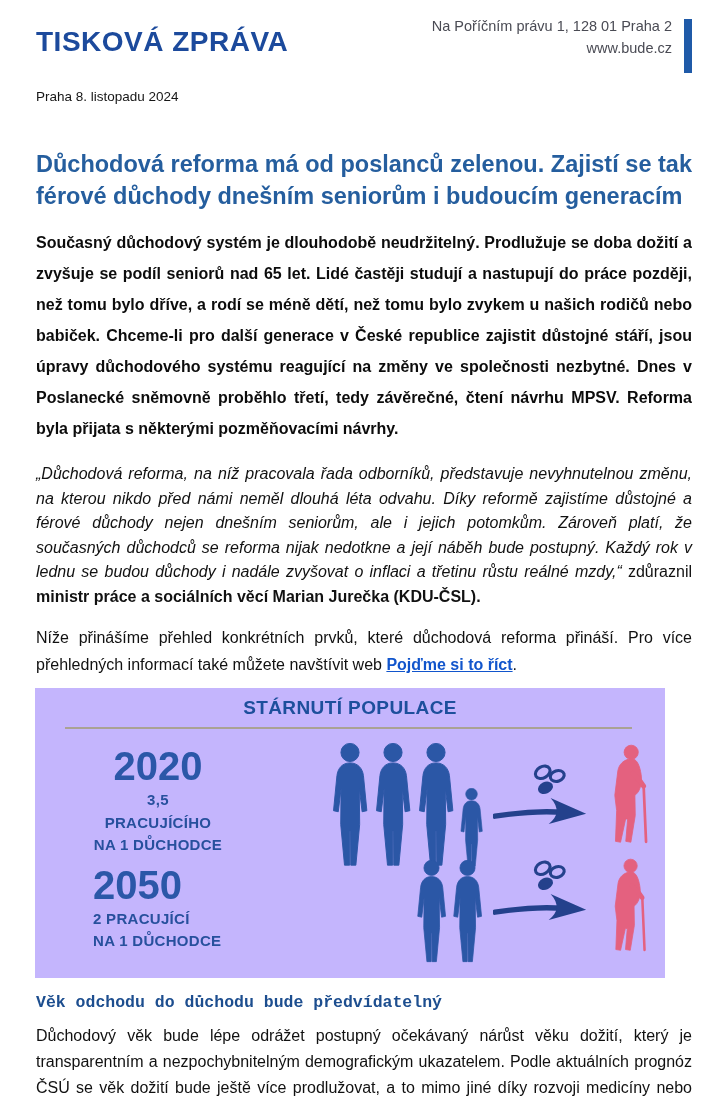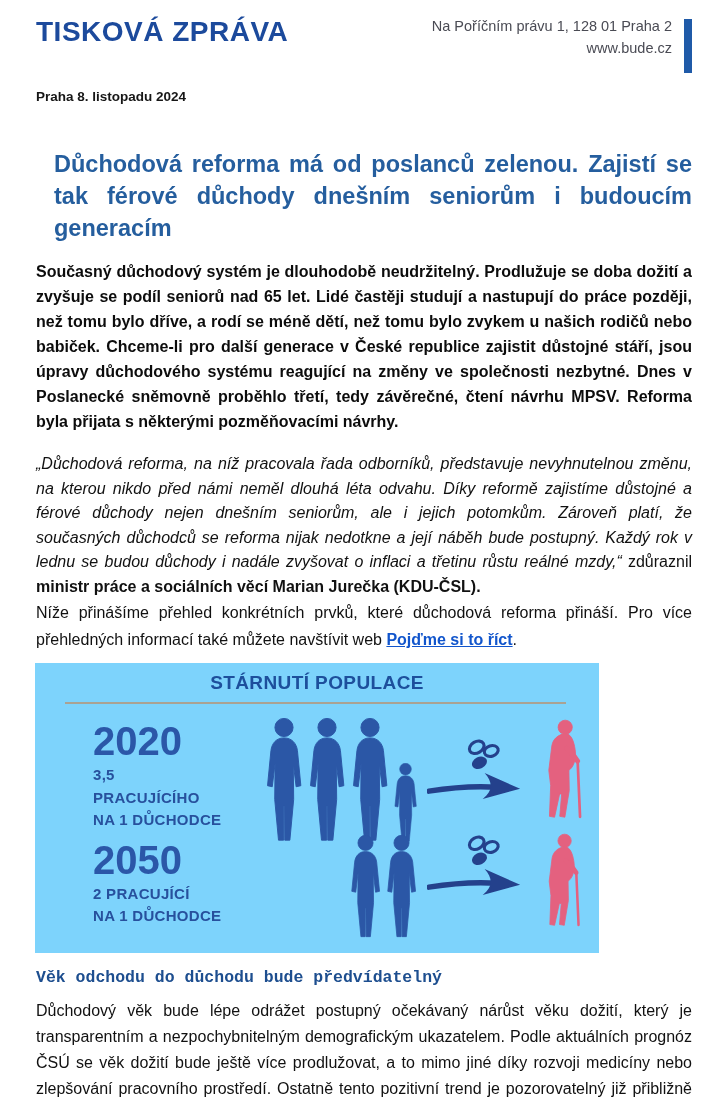--- a/index.html
+++ b/index.html
@@ -7,58 +7,59 @@
   body {
     width:728px; height:1100px; overflow:hidden;
     font-family:"Liberation Sans", sans-serif;
     color:#111111;
   }
   .page { padding:16px 36px 0 36px; }
 
   
   .header-row { display:flex; justify-content:space-between; align-items:flex-start; }
   .press-title {
+    margin-top:10px;
     font-size:28px; font-weight:bold; letter-spacing:.5px;
     color:#1c4a9c;
   }
   .ministry-block { display:flex; gap:12px; }
   .ministry-text { text-align:right; font-size:14.5px; line-height:1.5; color:#4a4b54; }
   .ministry-name { font-weight:bold; color:#33343c; }
   .blue-bar { width:8px; height:54px; background:#1f5aa8; margin-top:3px; }
-  .dateline { margin-top:16px; font-size:13.5px; color:#161616;font-weight:bold; }
+  .dateline { margin-top:16px; font-size:13.5px; color:#161616; }
 
   
   .article-title {
     margin-top:44px;
     font-size:23.5px; line-height:32px; font-weight:bold;
-    color:#255e9e; text-align:justify;margin-left:18px;
+    color:#255e9e; text-align:justify;
   }
   .lead {
     margin-top:15px; font-size:16px; font-weight:bold;
-    line-height:25px; text-align:justify; color:#0c0c0c;
+    line-height:31px; text-align:justify; color:#0c0c0c;
   }
   .quote { margin-top:18px; font-size:16px; line-height:24.5px; text-align:justify; }
   .quote-italic { font-style:italic; }
   .quote-bold { font-weight:bold; }
-  .linkpara { font-size:16px; line-height:27px; text-align:justify; }
+  .linkpara { margin-top:15px; font-size:16px; line-height:27px; text-align:justify; }
   .weblink { color:#1155cc; font-weight:bold; text-decoration:underline; cursor:pointer; }
 
   
   .infographic {
     position:relative; margin-top:10px; margin-left:-1px;
-    width:564px; height:290px; background:#7dd3fc;
+    width:630px; height:290px; background:#c4b5fd;
   }
   .info-title {
     padding-top:9px; text-align:center;
     font-size:19px; font-weight:bold; letter-spacing:.4px;
     color:#1d4f9c;
   }
   .info-divider { position:absolute; top:39px; left:30px; right:33px; height:2px; background:#aaa293; }
   .info-row { position:absolute; left:0; right:0; display:flex; align-items:flex-end; }
-  .row-2020 { top:46px; height:134px; }
+  .row-2020 { top:46px; height:134px;text-align:center; }
   .row-2050 { top:164px; height:112px; }
   .info-label { width:188px; padding-left:58px; align-self:center; }
   .info-year { font-size:40px; font-weight:bold; color:#2b57a8; line-height:1.05; }
   .info-ratio { margin-top:2px; font-size:15px; font-weight:bold; letter-spacing:.3px; color:#27509d; line-height:1.5; }
   .workers { flex:1; display:flex; align-items:flex-end; justify-content:flex-end; gap:1px; padding-right:4px; }
   .arrow-col { width:104px; display:flex; flex-direction:column; align-items:center; justify-content:flex-end; padding-bottom:40px; }
   .coins-svg { width:40px; height:35px; margin-right:-18px; }
   .arrow-svg { width:96px; height:37px; margin-top:-7px; }
   .elder-col { width:72px; display:flex; align-items:flex-end; justify-content:center; padding-bottom:22px; }
   .row-2050 .elder-col { padding-bottom:10px; }

